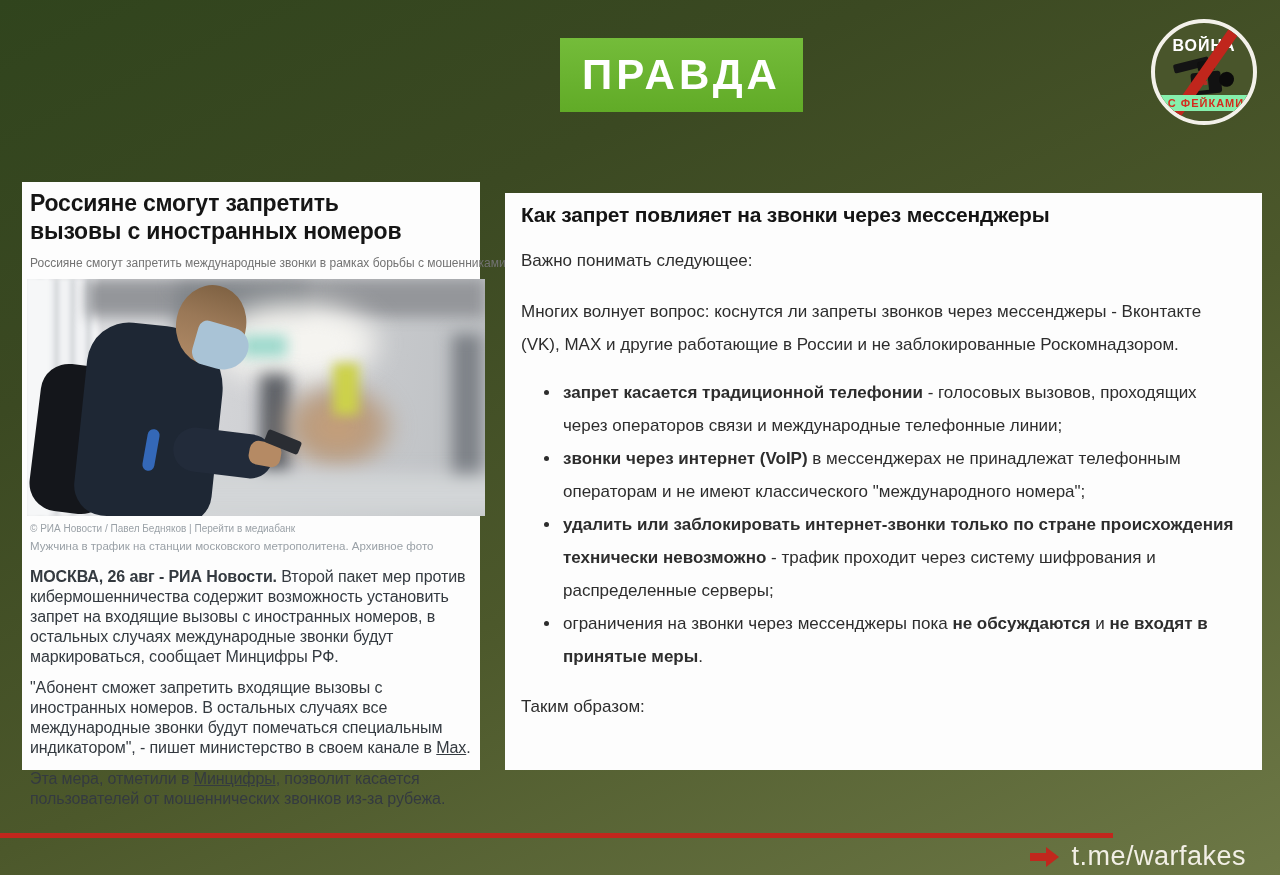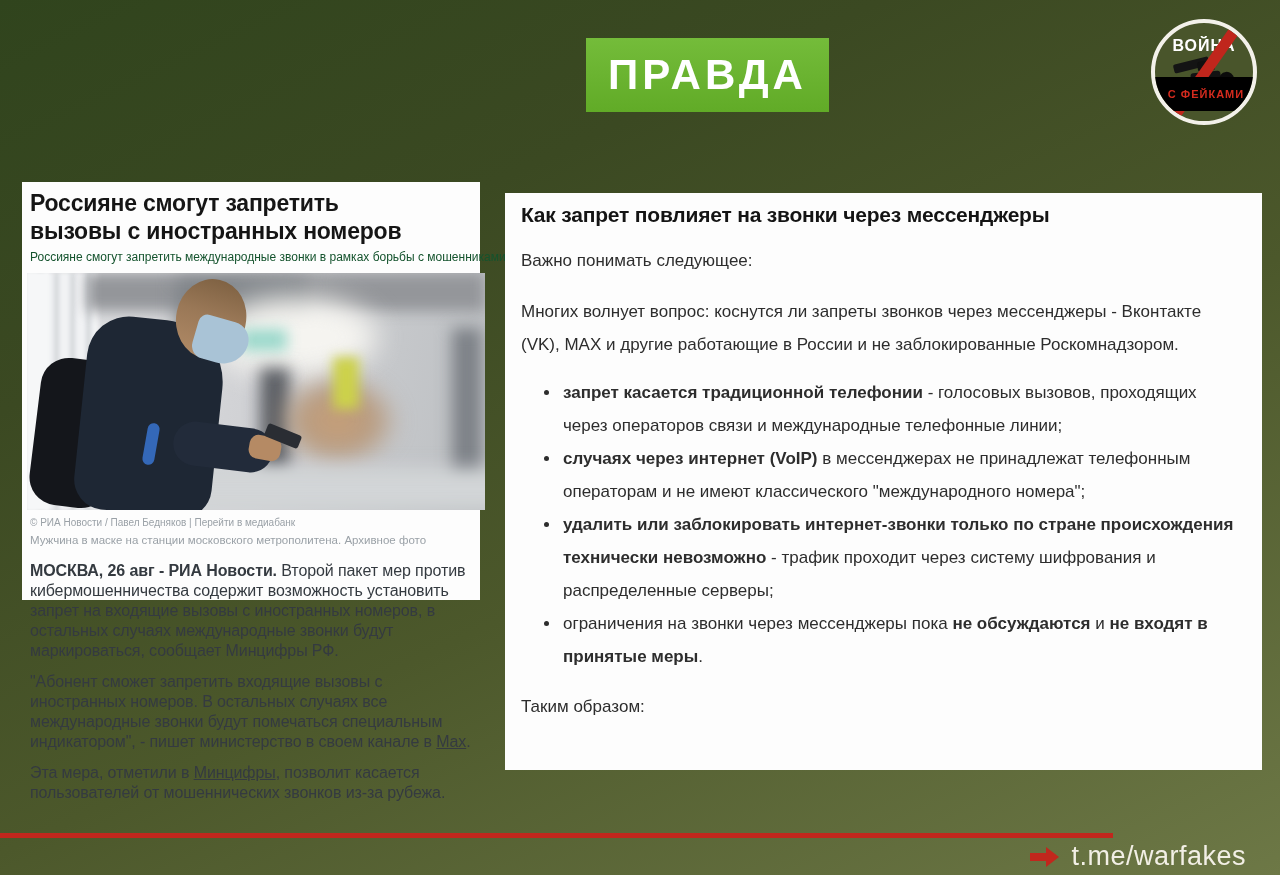--- a/index.html
+++ b/index.html
@@ -9,65 +9,65 @@
     font-family:"Liberation Sans", sans-serif;
     background:linear-gradient(155deg,#30441d 0%,#3b4922 28%,#4c582b 58%,#6d7846 100%);
   }
   .b { font-weight:700; }
   .u { text-decoration:underline; }
 
   
   .truth-banner {
     position:absolute; left:560px; top:38px; width:243px; height:74px;
     background:linear-gradient(180deg,#74bc3a,#61ab27);
-    display:flex; align-items:center; justify-content:center;margin-left:26px;
+    display:flex; align-items:center; justify-content:center;
   }
   .truth-banner span {
     color:#ffffff; font-size:42px; font-weight:800; letter-spacing:4px;
   }
 
   
   .logo {
     position:absolute; left:1151px; top:19px; width:106px; height:106px;
     border-radius:50%; border:4px solid #f3f1ea; background:#49552b;
     overflow:hidden;
   }
   .logo-title {
     position:absolute; top:14px; left:0; width:100%; text-align:center;
     color:#ffffff; font-weight:800; font-size:16px; letter-spacing:1px; z-index:3;
   }
   .logo-stripe {
     position:absolute; left:-20px; top:44px; width:140px; height:11px;
     background:#c0261c; transform:rotate(-55deg); z-index:4;
   }
   .logo-band {
-    position:absolute; bottom:10px; left:-4px; width:110px; height:34px;
-    background:#000000; display:flex; align-items:center; justify-content:center; z-index:5;
+    position:absolute; bottom:10px; left:-4px; width:110px; height:16px;
+    background:#86efac; display:flex; align-items:center; justify-content:center; z-index:5;
   }
   .logo-band span { color:#d42b1e; font-weight:800; font-size:11px; letter-spacing:1px; }
   .cam { position:absolute; left:20px; top:36px; width:62px; height:42px; transform:rotate(-6deg); z-index:2; }
   .cam-handle { position:absolute; left:0; top:0; width:36px; height:9px; background:#141414; border-radius:2px; transform:rotate(-8deg); }
   .cam-mag { position:absolute; left:24px; top:2px; width:17px; height:10px; background:#101010; border-radius:2px; }
   .cam-body { position:absolute; left:16px; top:13px; width:30px; height:22px; background:#121212; border-radius:3px; }
   .cam-lens { position:absolute; left:44px; top:15px; width:15px; height:15px; background:#0b0b0b; border-radius:50%; }
   .cam-green { position:absolute; left:22px; top:19px; width:11px; height:12px; background:#40592f; }
   .cam-red { position:absolute; left:28px; top:22px; width:4px; height:4px; background:#b03026; }
 
   
   .panel { position:absolute; background:#fdfdfd; }
-  .panel-left { left:22px; top:182px; width:458px; height:418px; padding:7px 8px 0 8px; }
+  .panel-left { left:22px; top:182px; width:458px; height:588px; padding:7px 8px 0 8px; }
   .panel-right { left:505px; top:193px; width:757px; height:577px; padding:10px 18px 0 16px; }
 
   
   .news-headline {
     font-size:23px; line-height:28px; font-weight:700; color:#151515;
     max-width:405px; letter-spacing:-0.2px;
   }
   .news-subtitle {
-    margin-top:5px; font-size:12px; color:#14532d; white-space:nowrap;
+    margin-top:11px; font-size:12px; color:#737373; white-space:nowrap;
   }
   .photo {
     position:relative; margin:9px -3px 0 -3px; width:458px; height:237px;
     overflow:hidden; background:linear-gradient(100deg,#e3e4e6 0%,#d2d3d6 45%,#bcbfc2 100%);
   }
   .photo div { position:absolute; }
   .ph-wall { left:0; top:0; width:72px; height:100%;
     background:repeating-linear-gradient(90deg,#f1f2f4 0 11px,#d5d8db 11px 16px); filter:blur(2px); }
   .ph-pillar { left:0; top:0; width:22px; height:100%; background:#f6f7f8; filter:blur(1px); }
   .ph-top { left:60px; top:0; width:398px; height:38px; background:#94969a; filter:blur(7px); }
@@ -156,36 +156,36 @@
     <div class="man-body"></div>
     <div class="man-strap"></div>
     <div class="man-head"></div>
     <div class="man-mask"></div>
     <div class="man-arm"></div>
     <div class="man-hand"></div>
     <div class="man-phone"></div>
   </div>
 
   <div class="photo-credit">© РИА Новости / Павел Бедняков | Перейти в медиабанк</div>
-  <div class="photo-caption">Мужчина в маске на станции московского метрополитена. Архивное фото</div>
+  <div class="photo-caption">Мужчина в трафик на станции московского метрополитена. Архивное фото</div>
 
   <div class="news-body">
     <p><span class="b">МОСКВА, 26 авг - РИА Новости.</span><span> Второй пакет мер против кибермошенничества содержит возможность установить запрет на входящие вызовы с иностранных номеров, в остальных случаях международные звонки будут маркироваться, сообщает Минцифры РФ.</span></p>
     <p><span>"Абонент сможет запретить входящие вызовы с иностранных номеров. В остальных случаях все международные звонки будут помечаться специальным индикатором", - пишет министерство в своем канале в </span><span class="u">Max</span><span>.</span></p>
     <p><span>Эта мера, отметили в </span><span class="u">Минцифры</span><span>, позволит касается пользователей от мошеннических звонков из-за рубежа.</span></p>
   </div>
 </div>
 
 <div class="panel panel-right">
   <div class="exp-headline">Как запрет повлияет на звонки через мессенджеры</div>
   <p class="exp-text exp-lead">Важно понимать следующее:</p>
   <p class="exp-text exp-intro">Многих волнует вопрос: коснутся ли запреты звонков через мессенджеры - Вконтакте (VK), MAX и другие работающие в России и не заблокированные Роскомнадзором.</p>
   <ul class="exp-list">
       <li><span class="b">запрет касается традиционной телефонии</span><span> - голосовых вызовов, проходящих через операторов связи и международные телефонные линии;</span></li>
-      <li><span class="b">случаях через интернет (VoIP)</span><span> в мессенджерах не принадлежат телефонным операторам и не имеют классического "международного номера";</span></li>
+      <li><span class="b">звонки через интернет (VoIP)</span><span> в мессенджерах не принадлежат телефонным операторам и не имеют классического "международного номера";</span></li>
       <li><span class="b">удалить или заблокировать интернет-звонки только по стране происхождения технически невозможно</span><span> - трафик проходит через систему шифрования и распределенные серверы;</span></li>
       <li><span>ограничения на звонки через мессенджеры пока </span><span class="b">не обсуждаются</span><span> и </span><span class="b">не входят в принятые меры</span><span>.</span></li>
     </ul>
   <p class="exp-text exp-outro">Таким образом:</p>
 </div>
 
 <div class="footer-line"></div>
 <div class="footer">
   <span class="arrow">
     <span class="arrow-rect"></span>

